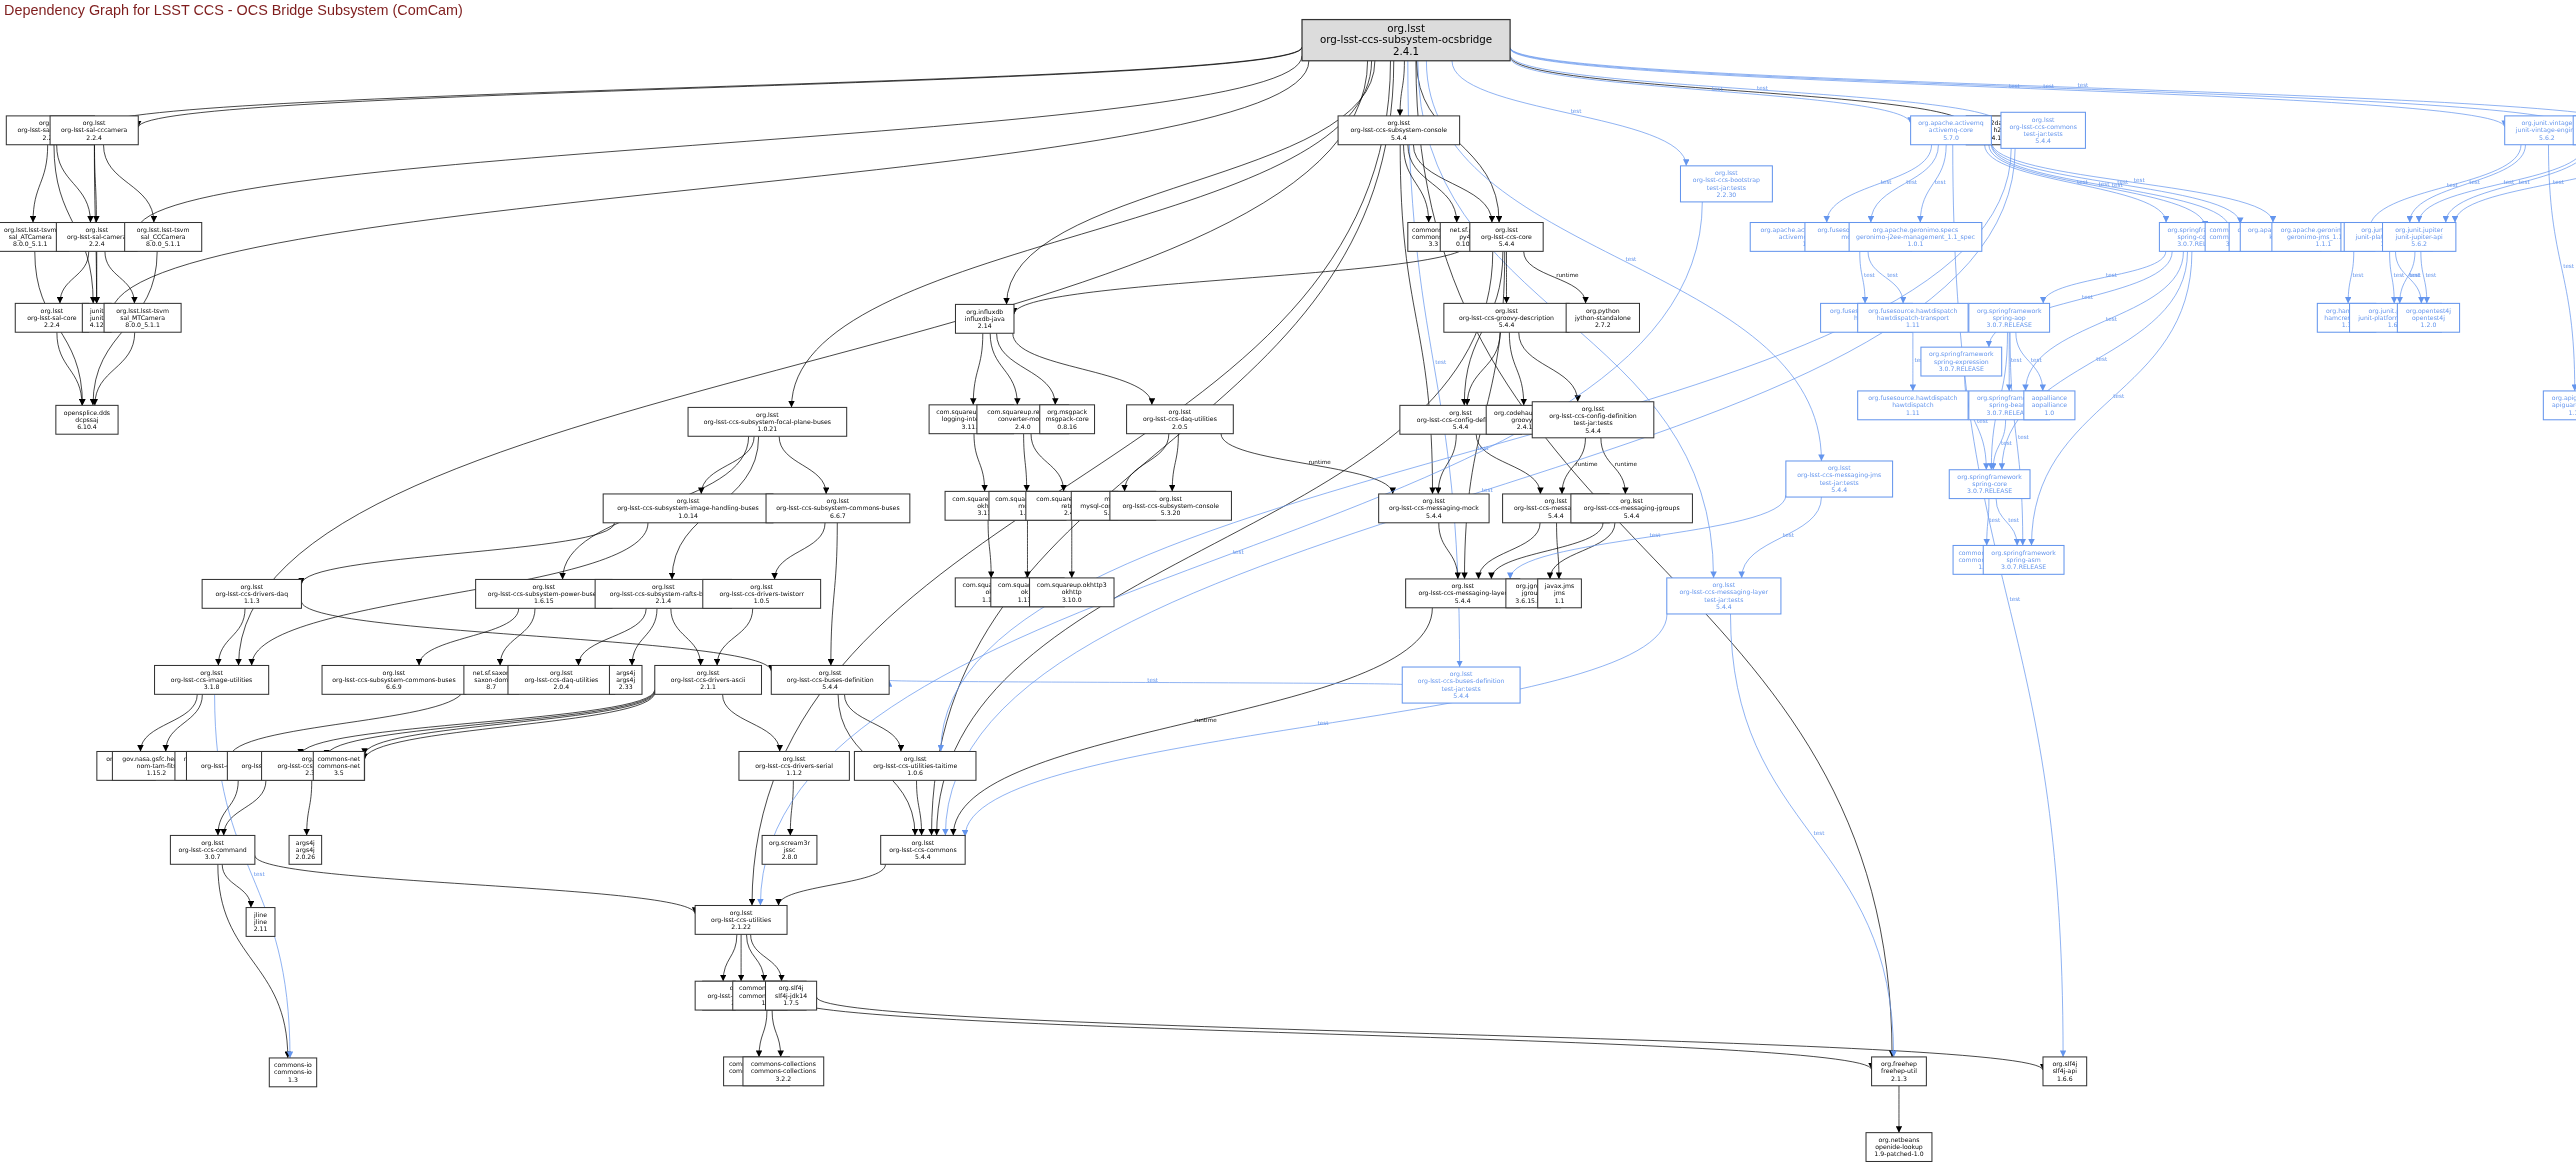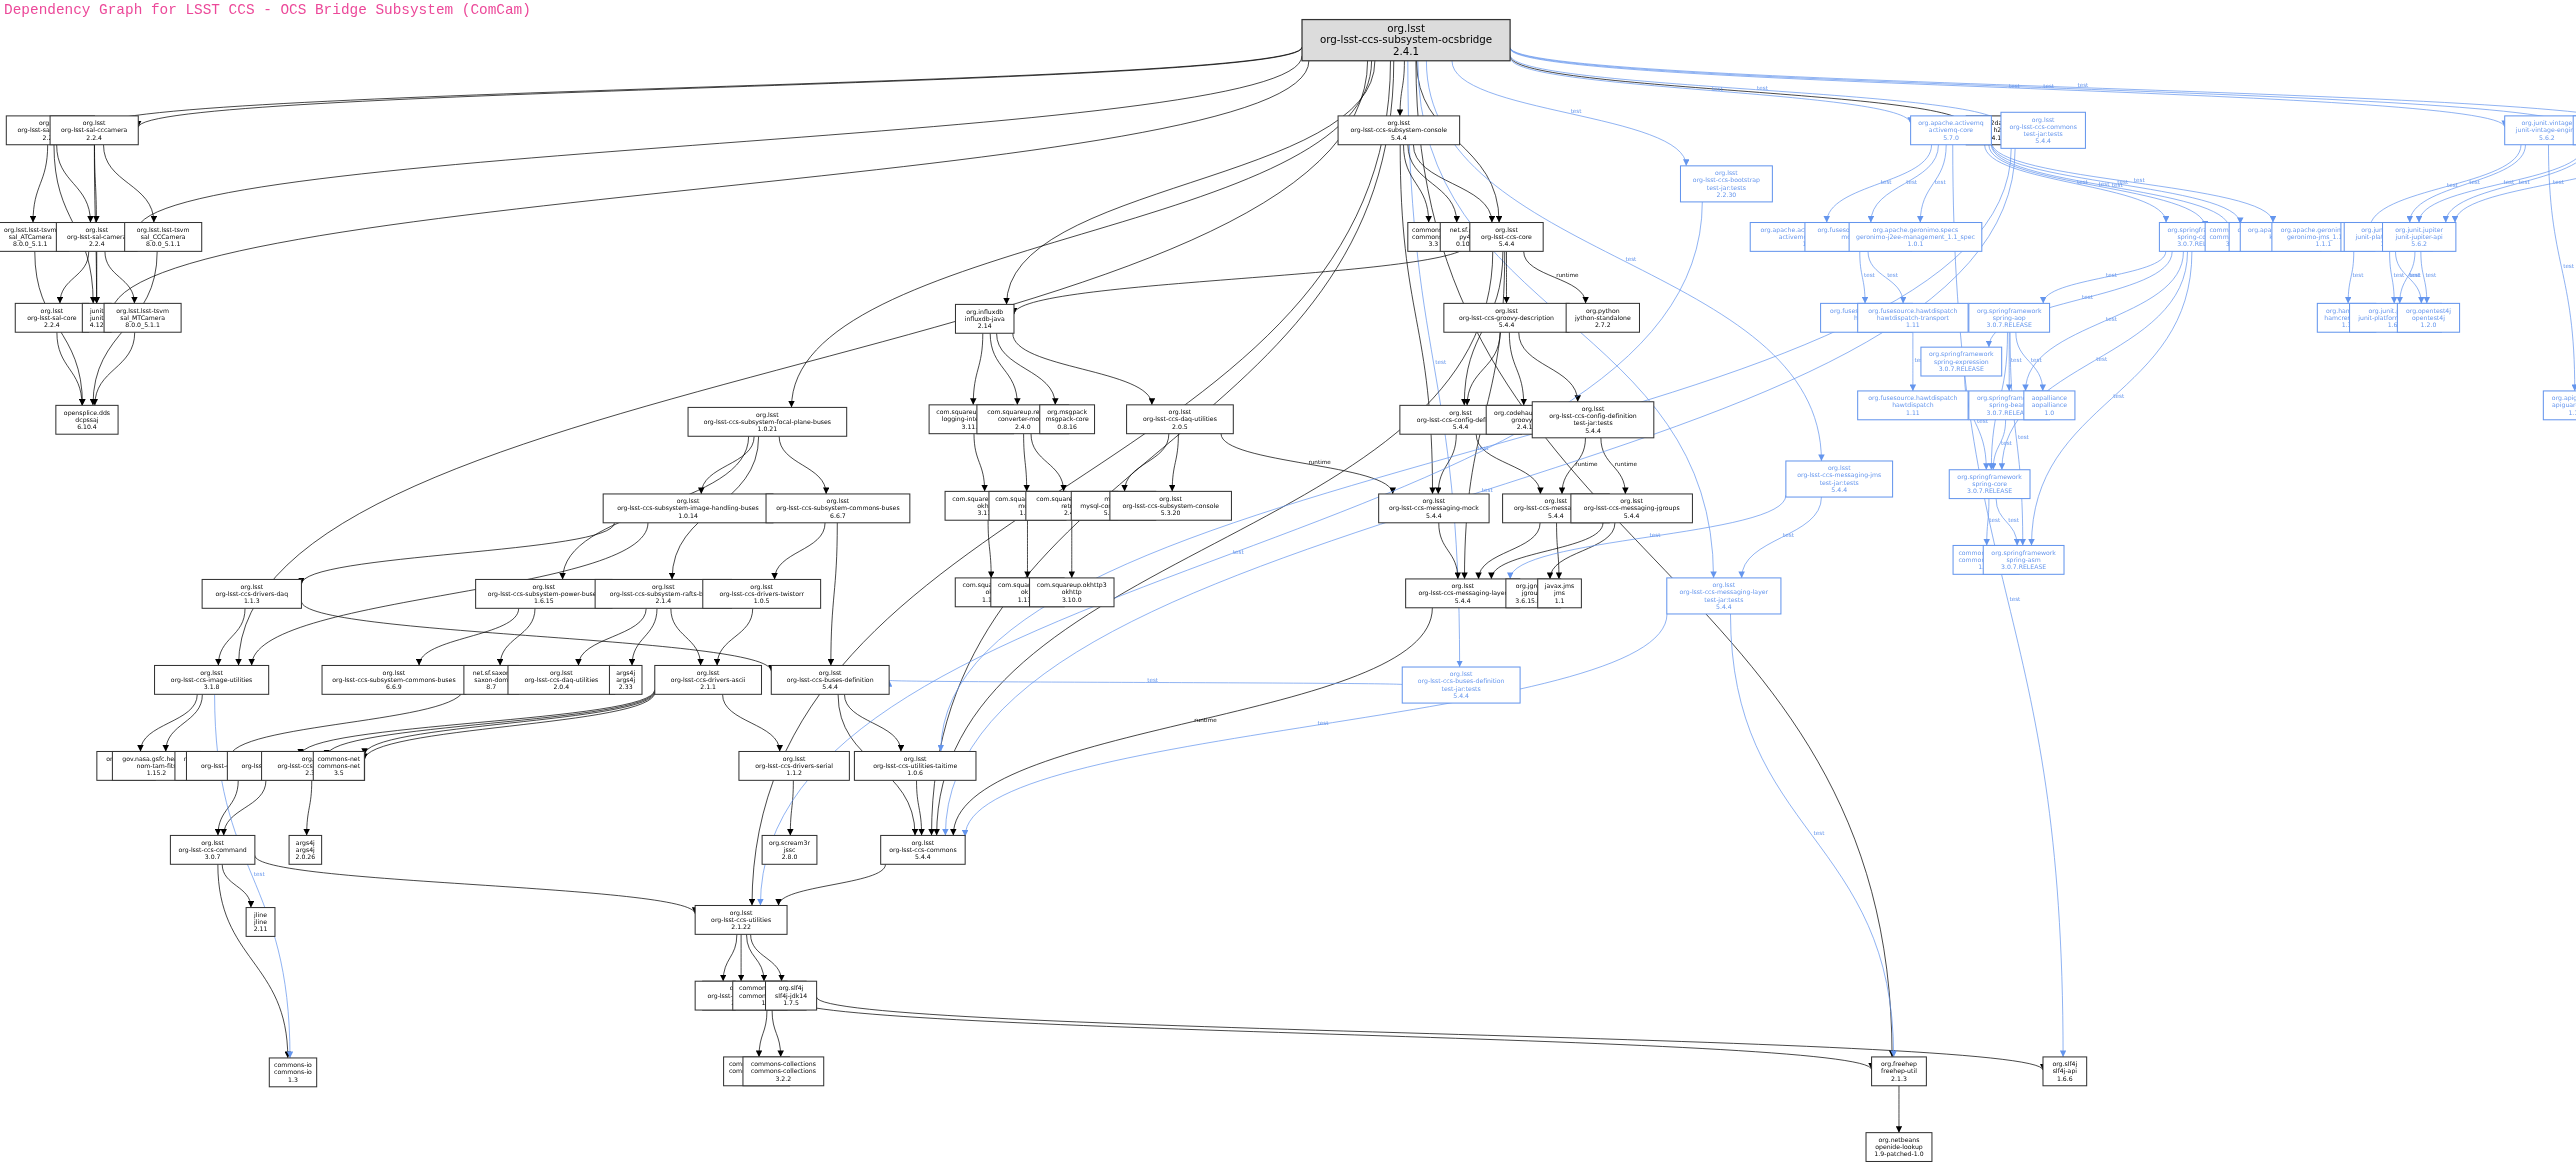--- a/index.html
+++ b/index.html
@@ -1,17 +1,17 @@
 <!DOCTYPE html>
 <html style="font-size:8.2px"><head>
 <meta charset="utf-8">
 <style>
   html,body{margin:0;padding:0;background:#ffffff;}
   body{width:2774px;height:1162px;position:relative;overflow:hidden;font-family:"DejaVu Sans",sans-serif;}
-  #title{position:absolute;left:4.1px;top:2.1px;font-family:Liberation Mono, monospace;font-size:14.4px;color:#ec4899;white-space:nowrap;}
+  #title{position:absolute;left:4.1px;top:2.1px;font-family:Liberation Sans, sans-serif;font-size:14.4px;color:#7f1d1d;white-space:nowrap;}
   #graph{position:absolute;left:0;top:0;}
   .node rect{fill:#fff;stroke:#333;stroke-width:2;}
   .node.root rect{fill:#dcdcdc;stroke:#333;stroke-width:2.4;}
   .node.test rect{fill:#fff;stroke:#6495ed;stroke-width:2;}
   .node text{font-family:"DejaVu Sans",sans-serif;font-size:12px;fill:#000;text-anchor:middle;}
   .node.root text{font-size:20px;}
   .node.test text{fill:#6495ed;}
   .edge{fill:none;stroke:#000;stroke-width:1.4;}
   .edge.test{stroke:#6495ed;}
   .elabel{font-family:"DejaVu Sans",sans-serif;font-size:11px;fill:#000;}

